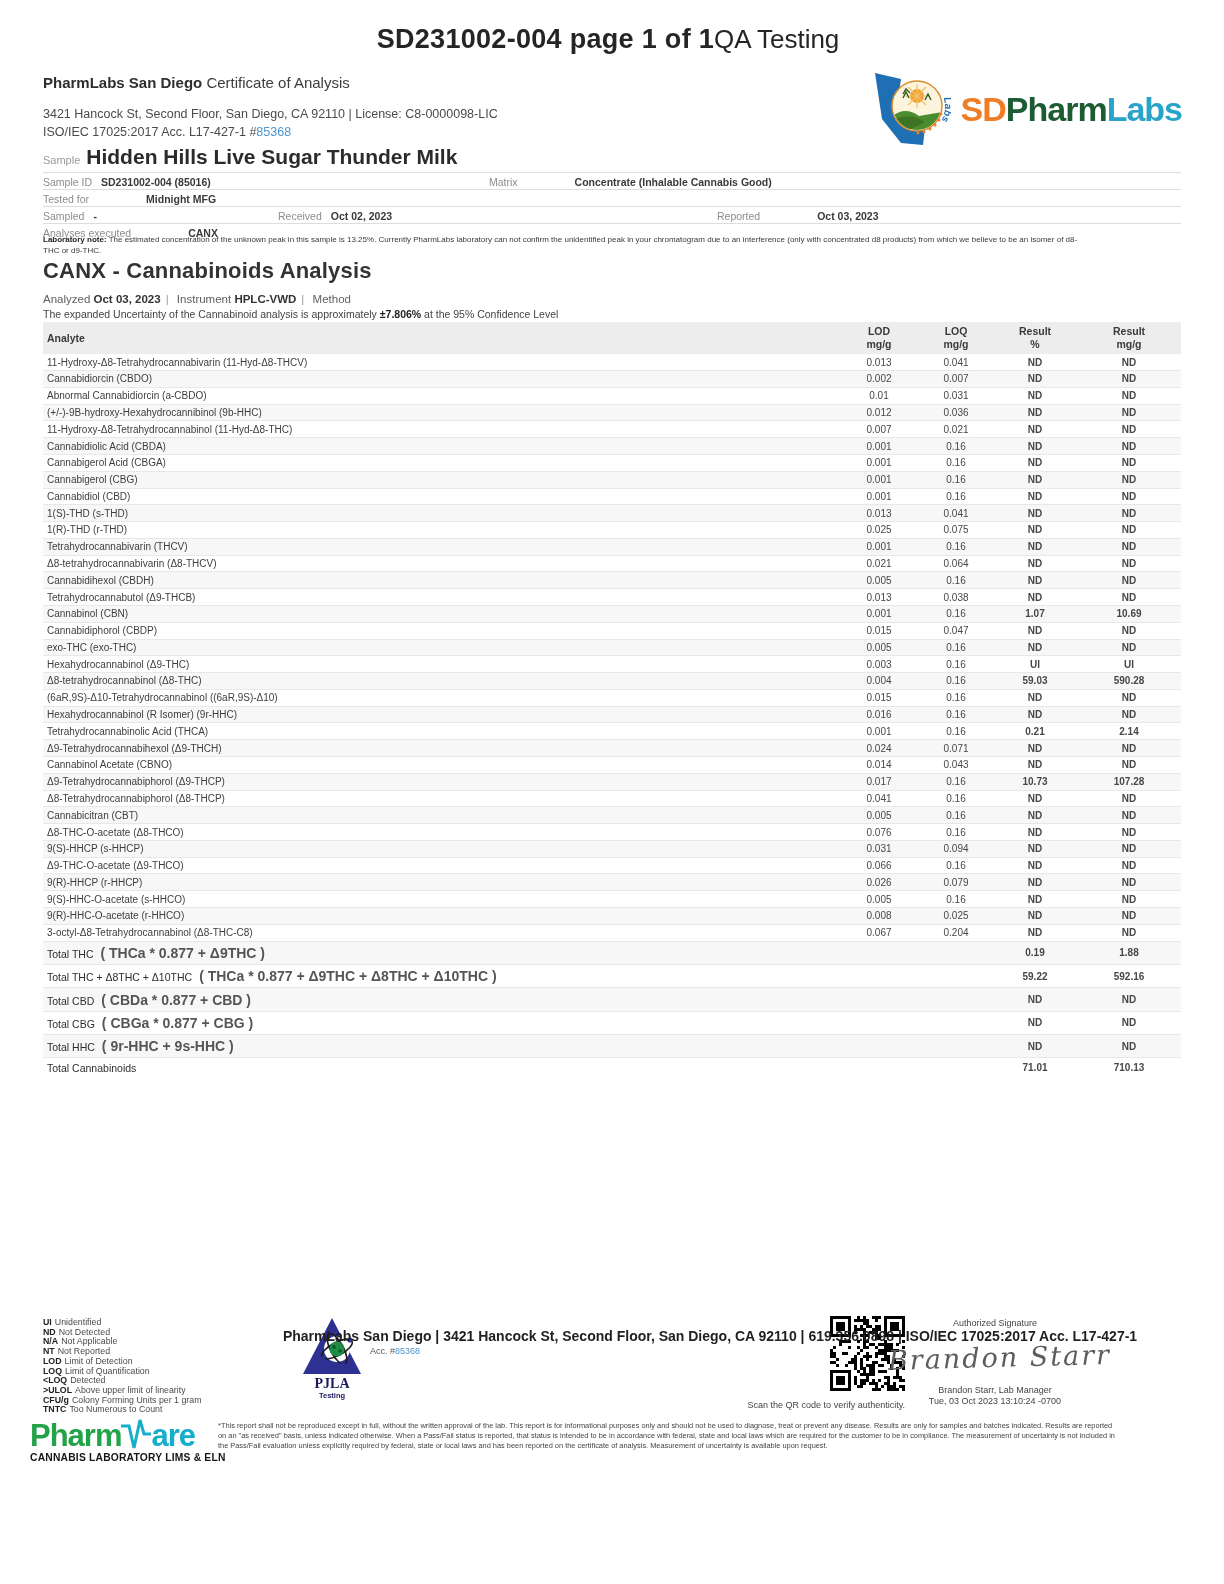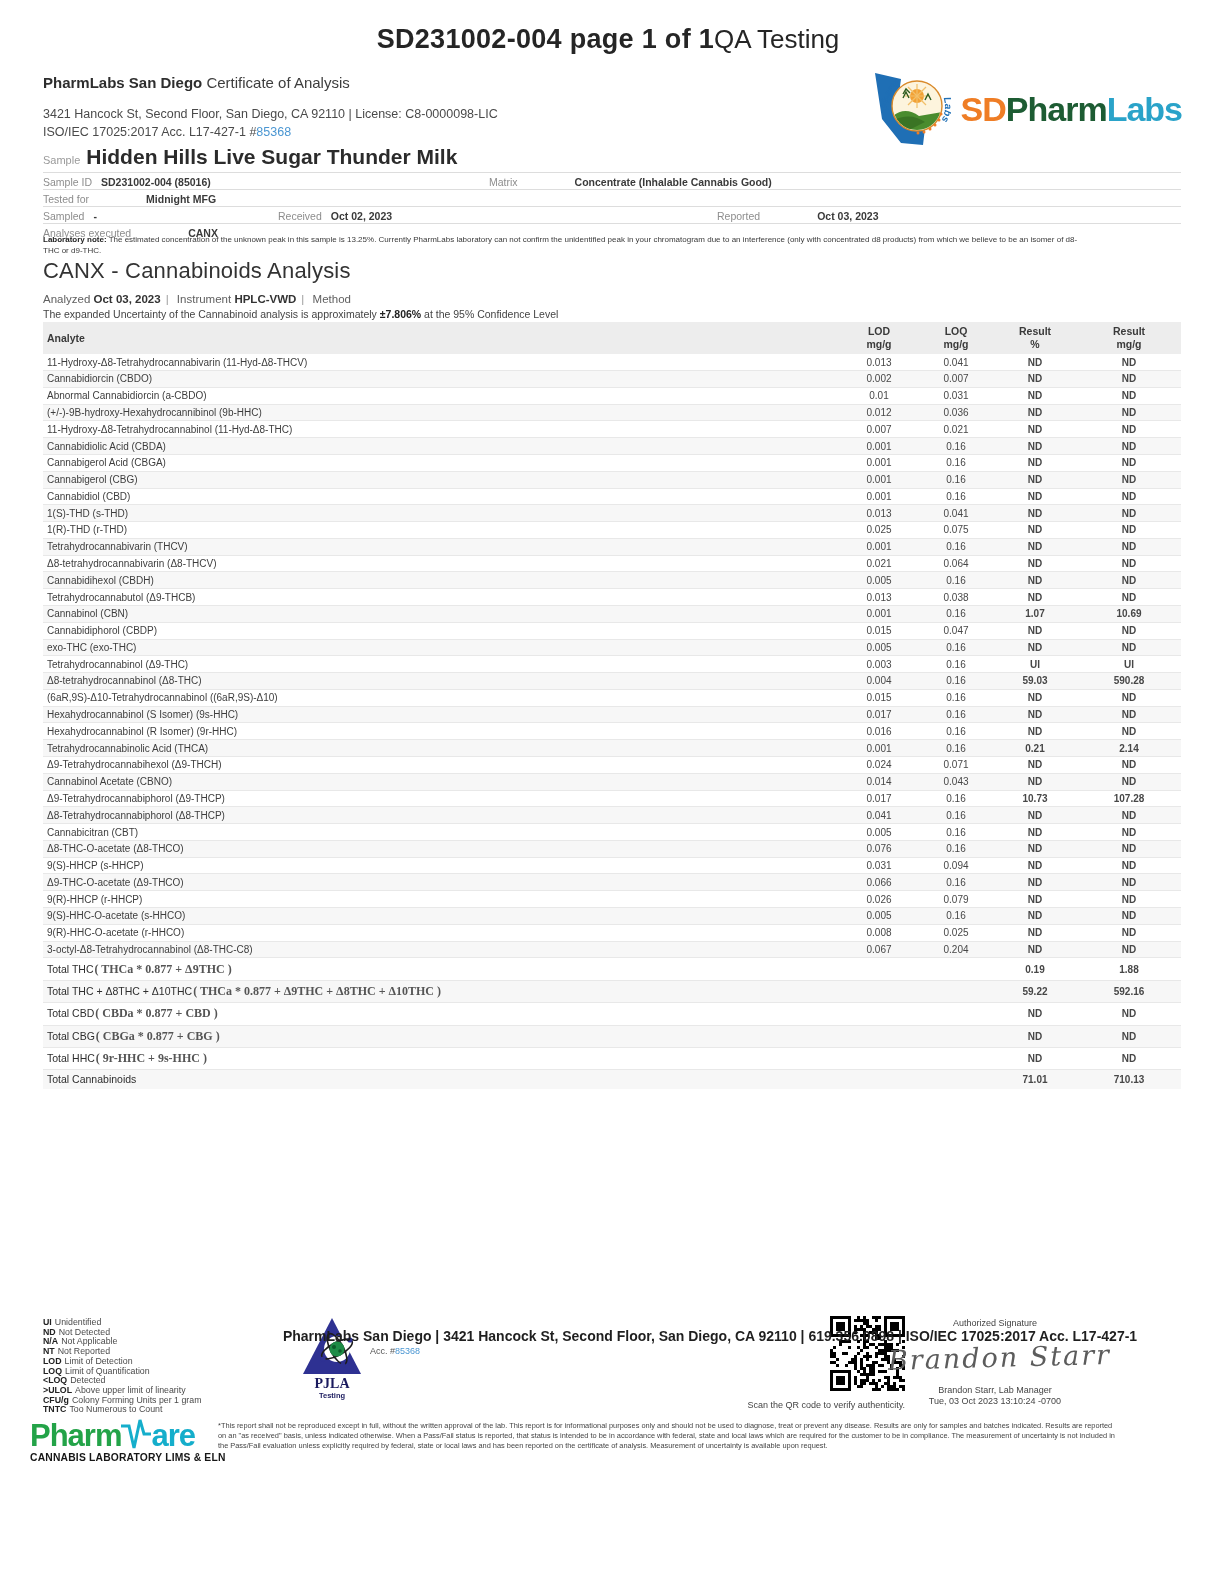--- a/index.html
+++ b/index.html
@@ -37,21 +37,21 @@
   .ival { font-weight:bold; color:#3a3a3a; }
   .g1 { flex:0 0 446px; display:flex; }
   .g2 { flex:0 0 439px; display:flex; }
   .gR { flex:1; display:flex;gap:48px; }
 
   
   .note { position:absolute; top:235px; left:43px; width:1045px; font-size:8px; line-height:1.35; color:#3a3a3a; }
   .note b { color:#222; }
 
   
-  .section-title { position:absolute; top:258px; left:43px; font-size:22px; font-weight:400; color:#333; letter-spacing:.2px;text-align:right; }
+  .section-title { position:absolute; top:258px; left:43px; font-size:22px; font-weight:700; color:#333; letter-spacing:.2px;text-align:right; }
   .meta-line { position:absolute; top:293px; left:43px; font-size:11.5px; color:#606060; }
   .meta-line b { color:#333; }
   .meta-sep { color:#9a9a9a; padding:0 5px; }
   .uncertainty { position:absolute; top:308px; left:43px; font-size:10.5px; color:#444; }
   .uncertainty b { color:#222; }
 
   
   .analysis-table { position:absolute; top:322px; left:43px; width:1138px; border-collapse:collapse; font-size:10px; table-layout:fixed; }
   .analysis-table thead th { background:#ededed; font-weight:600; color:#3a3a3a; font-size:10.5px; line-height:1.25; padding:3px 4px; vertical-align:middle; }
   .analysis-table th.c-analyte { text-align:left; }
@@ -60,21 +60,21 @@
   .analysis-table tbody tr:first-child { border-top:none; }
   .analysis-table tbody tr:nth-child(even) { background:#f7f7f7; }
   .analysis-table td { padding:2.4px 4px; vertical-align:middle; }
   td.a-name { color:#3d3d3d; overflow:hidden; white-space:nowrap; }
   td.c-num { text-align:center; color:#474747; }
   .v-nd  { color:#2e8b57; font-weight:600; }
   .v-num { color:#3d4dc0; font-weight:600; }
   .v-tot { color:#1d1d1d; font-weight:600; }
   tr.total-row td { padding:3.2px 4px; }
   .t-label { font-weight:normal; color:#2e2e2e; font-size:10.5px; }
-  .t-formula { font-size:12px; color:#555; font-weight:600; margin-left:1px;font-family:Liberation Serif, serif; }
+  .t-formula { font-size:14px; color:#555; font-weight:600; margin-left:7px; }
 
   
   .legend { position:absolute; top:1318px; left:43px; font-size:8.8px; line-height:9.7px; color:#4a4a4a; }
   .legend b { color:#222; margin-right:3px; }
 
   
   .pjla { position:absolute; top:1314px; left:298px; display:flex; align-items:center; }
   .pjla-acc { font-size:9px; color:#555; margin-left:4px; margin-top:-14px; }
 
   
@@ -371,43 +371,36 @@
           <td class="c-num v-nd">ND</td>
         </tr>
         <tr>
           <td class="a-name">exo-THC (exo-THC)</td>
           <td class="c-num">0.005</td>
           <td class="c-num">0.16</td>
           <td class="c-num v-nd">ND</td>
           <td class="c-num v-nd">ND</td>
         </tr>
         <tr>
-          <td class="a-name">Tetrahydrocannabinol (Δ9-THC)</td>
+          <td class="a-name">Hexahydrocannabinol (Δ9-THC)</td>
           <td class="c-num">0.003</td>
           <td class="c-num">0.16</td>
           <td class="c-num v-nd">UI</td>
           <td class="c-num v-nd">UI</td>
         </tr>
         <tr>
           <td class="a-name">Δ8-tetrahydrocannabinol (Δ8-THC)</td>
           <td class="c-num">0.004</td>
           <td class="c-num">0.16</td>
           <td class="c-num v-num">59.03</td>
           <td class="c-num v-num">590.28</td>
         </tr>
         <tr>
           <td class="a-name">(6aR,9S)-Δ10-Tetrahydrocannabinol ((6aR,9S)-Δ10)</td>
           <td class="c-num">0.015</td>
-          <td class="c-num">0.16</td>
-          <td class="c-num v-nd">ND</td>
-          <td class="c-num v-nd">ND</td>
-        </tr>
-        <tr>
-          <td class="a-name">Hexahydrocannabinol (S Isomer) (9s-HHC)</td>
-          <td class="c-num">0.017</td>
           <td class="c-num">0.16</td>
           <td class="c-num v-nd">ND</td>
           <td class="c-num v-nd">ND</td>
         </tr>
         <tr>
           <td class="a-name">Hexahydrocannabinol (R Isomer) (9r-HHC)</td>
           <td class="c-num">0.016</td>
           <td class="c-num">0.16</td>
           <td class="c-num v-nd">ND</td>
           <td class="c-num v-nd">ND</td>

